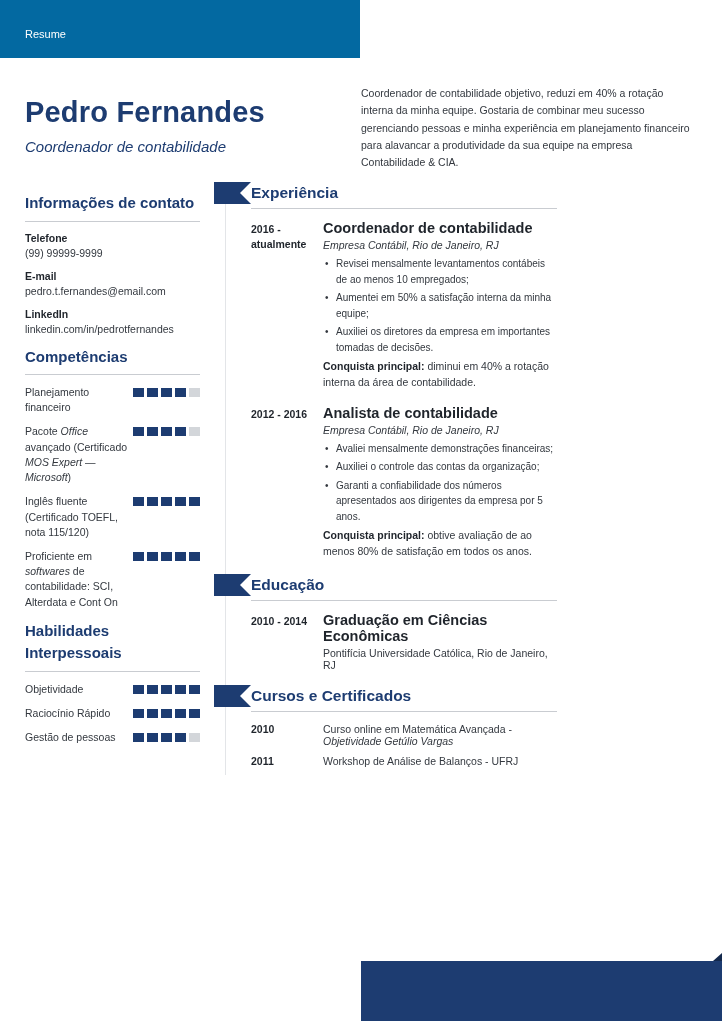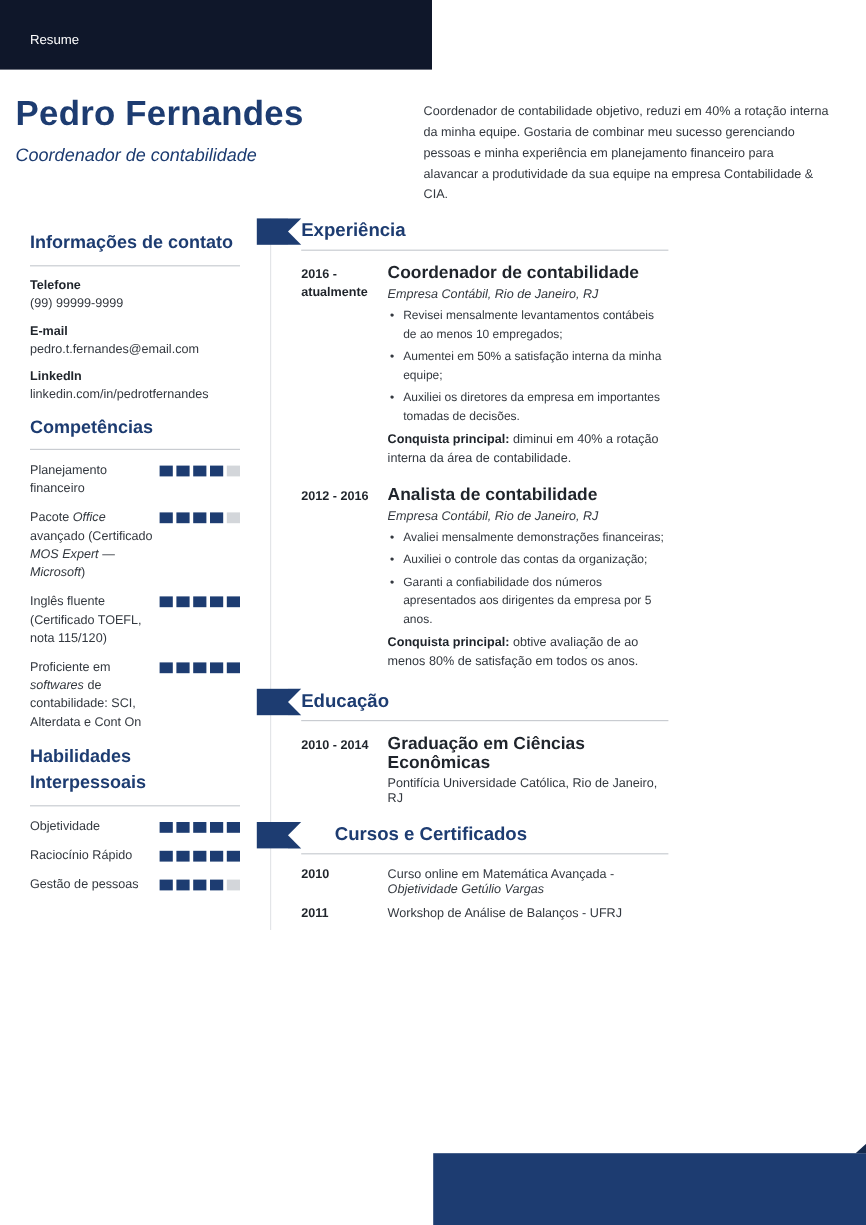--- a/index.html
+++ b/index.html
@@ -13,21 +13,21 @@
     position: relative;
     overflow: hidden;
   }
   .page { position: relative; width: 722px; height: 1021px; }
 
   
   .top-banner {
     position: absolute;
     left: 0; top: 0;
     width: 360px; height: 58px;
-    background: #0f172a;
+    background: #0369a1;
   }
   .top-banner .label {
     color: #ffffff;
     font-size: 11px;
     padding: 29px 0 0 25px;
     line-height: 1;
   }
 
   
   .bottom-banner {
@@ -42,22 +42,23 @@
     width: 0; height: 0;
     border-left: 9px solid transparent;
     border-bottom: 8px solid #14294d;
   }
 
   
   .header {
     position: absolute;
     left: 0; top: 58px;
     width: 722px;
-    padding: 22px 25px 0 13px;
+    padding: 22px 25px 0 25px;
     display: flex;
+    align-items: center;
   }
   .header-left { width: 340px; }
   .name {
     font-size: 29px;
     font-weight: bold;
     color: #1d3c71;
     letter-spacing: 0.2px;
     margin: 0 0 9px 0;
     line-height: 1.1;
   }
@@ -389,21 +390,21 @@
       <div id="education-list">
           <div class="entry">
             <div class="entry-date">2010 - 2014</div>
             <div class="entry-body">
               <div class="entry-title">Graduação em Ciências Econômicas</div>
               <div class="contact-value">Pontifícia Universidade Católica, Rio de Janeiro, RJ</div>
             </div>
           </div>
         </div>
 
-      <div class="sec-head" style="margin-top:14px;gap:28px;">
+      <div class="sec-head" style="margin-top:14px;">
         <span class="flag"></span>
         <span class="sec-title">Cursos e Certificados</span>
       </div>
       <hr class="sec-rule">
       <div id="courses-list">
           <div class="course-row">
             <div class="course-date">2010</div>
             <div class="course-text">Curso online em Matemática Avançada - <i>Objetividade Getúlio Vargas</i></div>
           </div>
           <div class="course-row">

